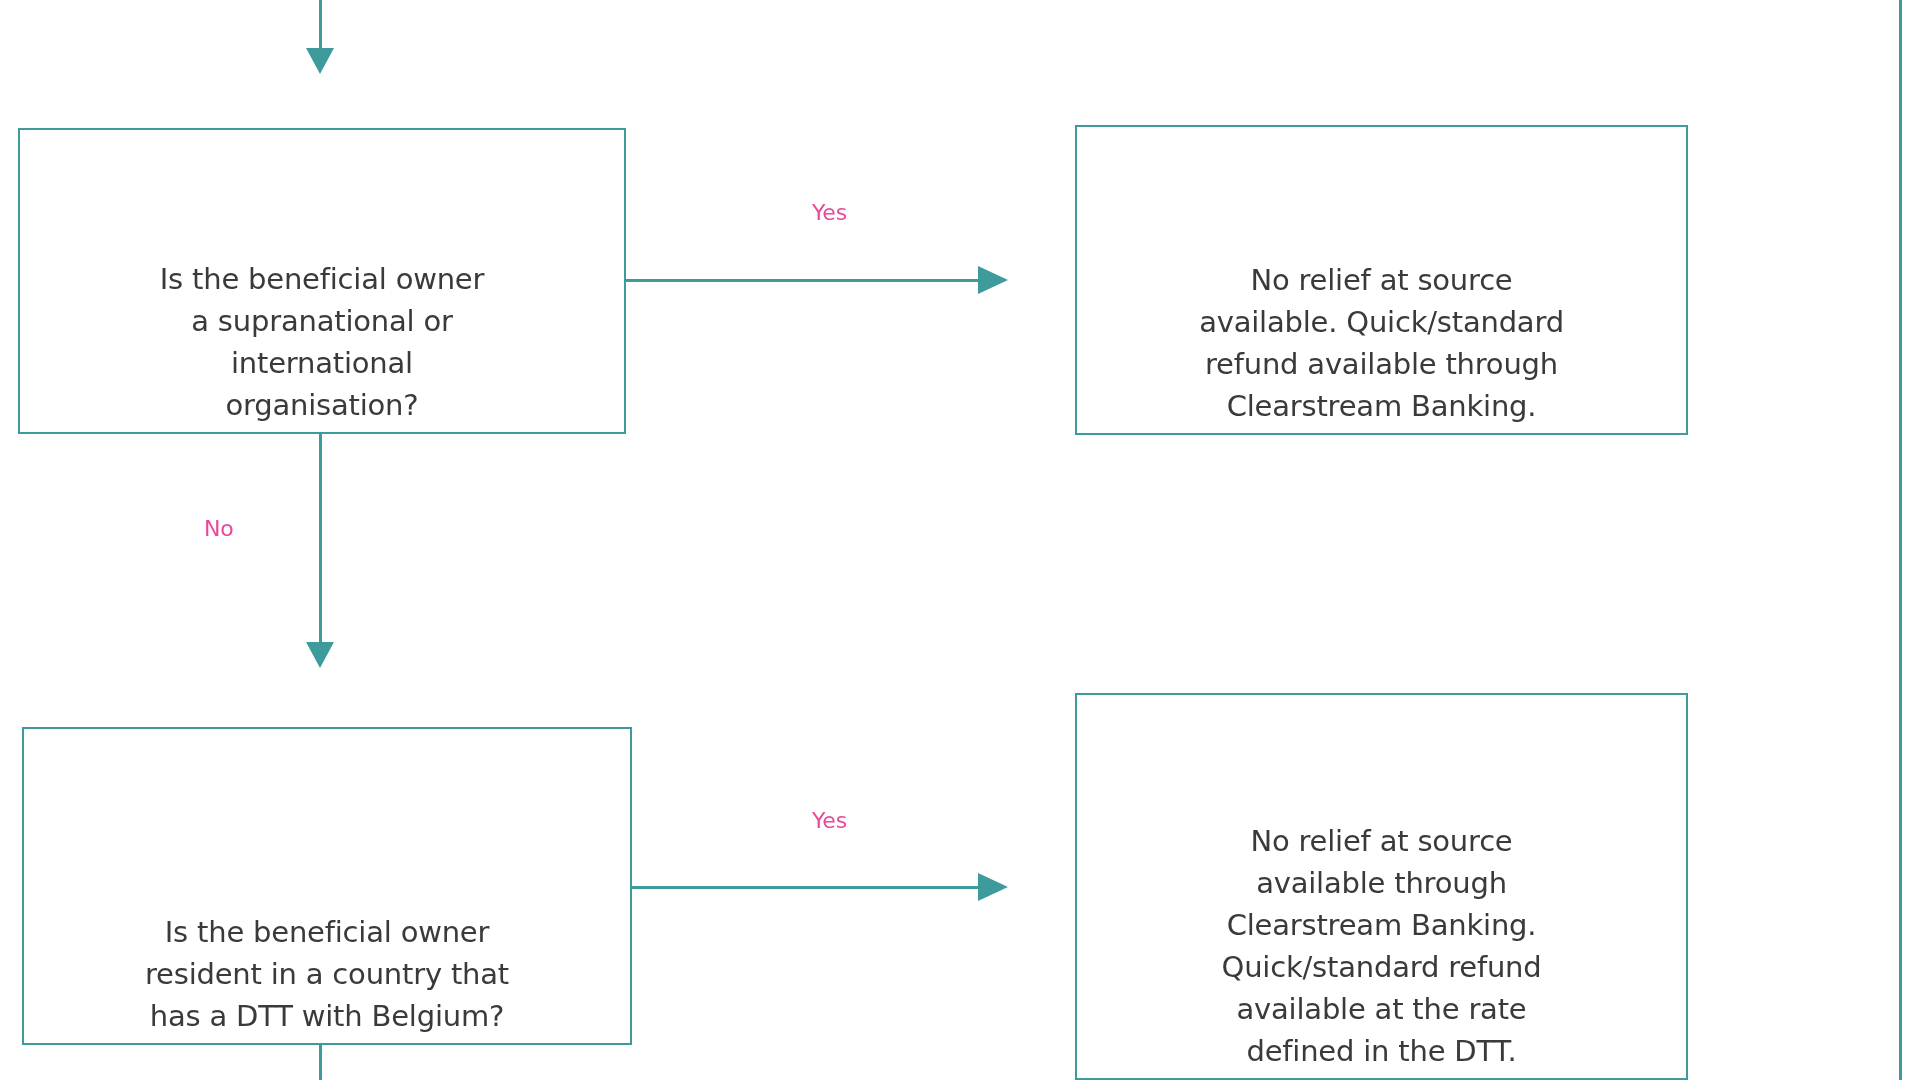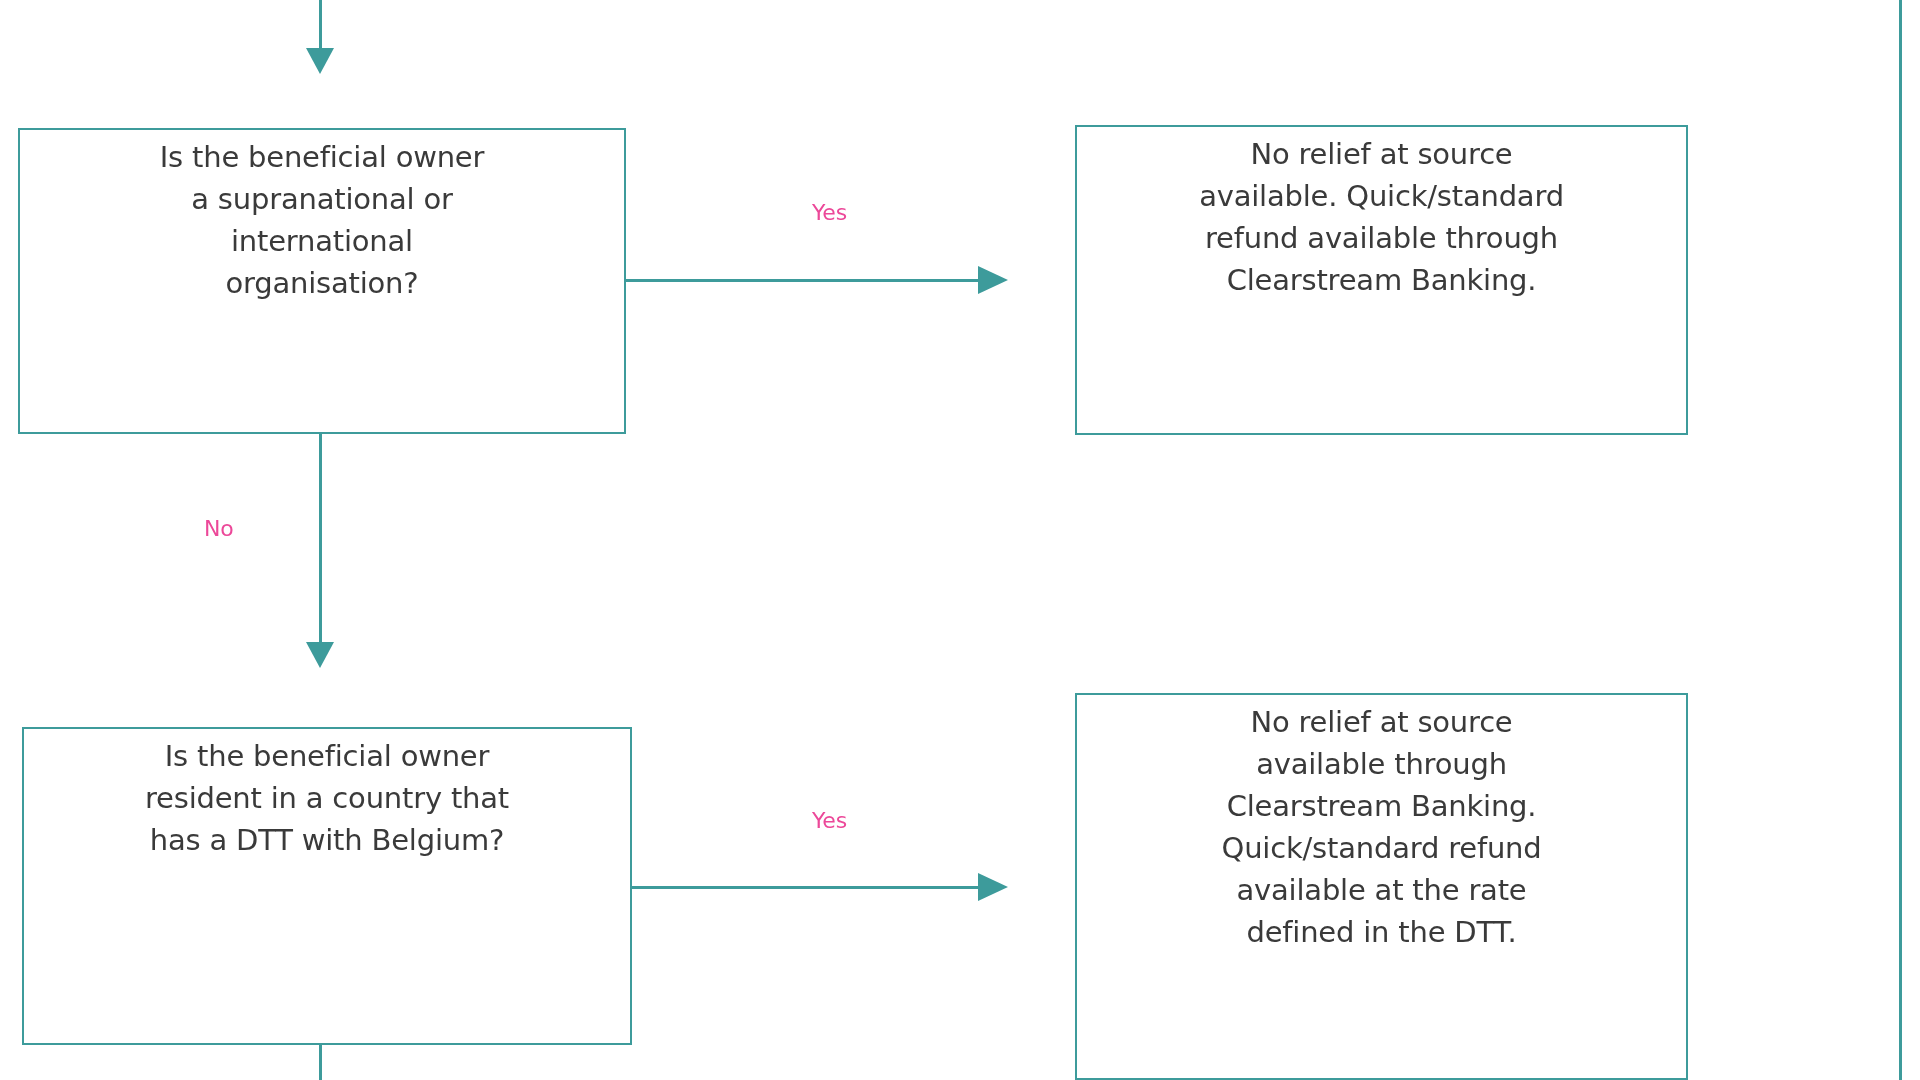--- a/index.html
+++ b/index.html
@@ -21,21 +21,21 @@
     background: #ffffff;
   }
 
   
   .node {
     position: absolute;
     box-sizing: border-box;
     border: 2px solid #3d9b9b;
     background: #ffffff;
     display: flex;
-    align-items: flex-start;
+    align-items: flex-end;
     justify-content: center;
     text-align: center;
     color: #3a3a3a;
     font-size: 29px;
     line-height: 1.45;
     padding: 6px 14px;
     letter-spacing: -0.2px;
   }
   .node .node-text {
     display: block;

